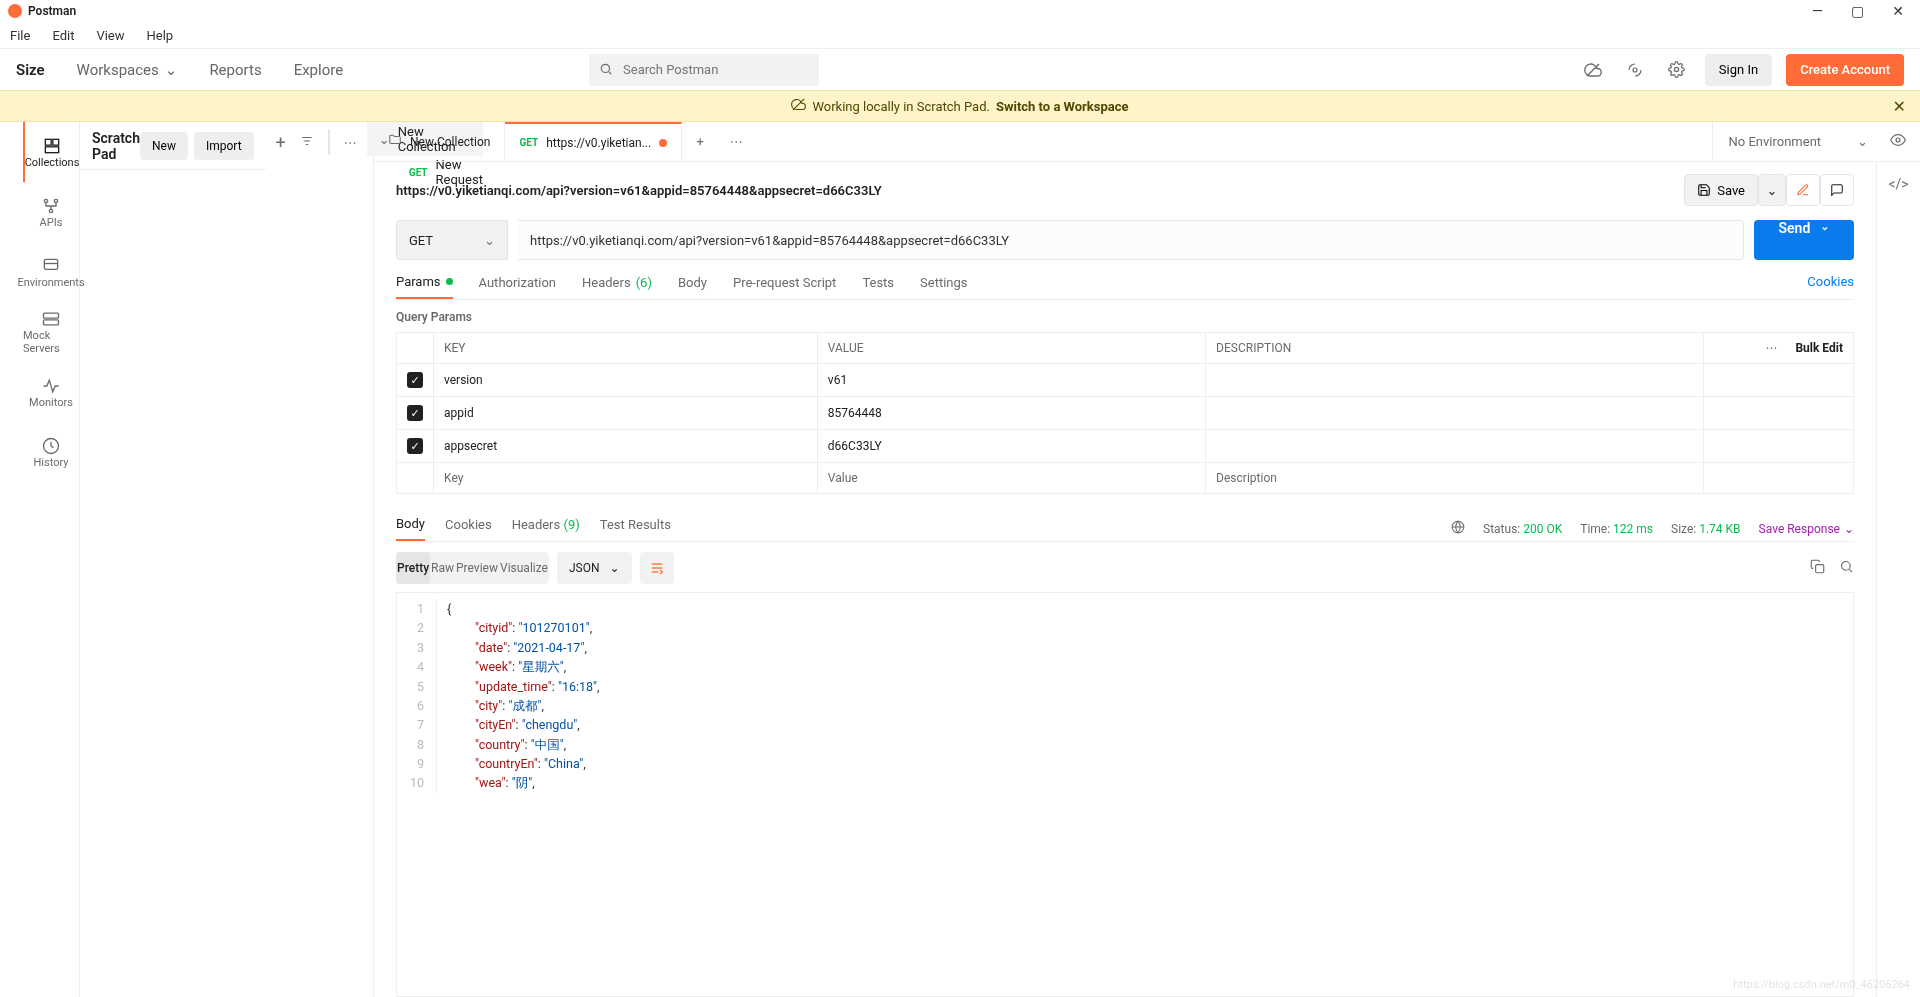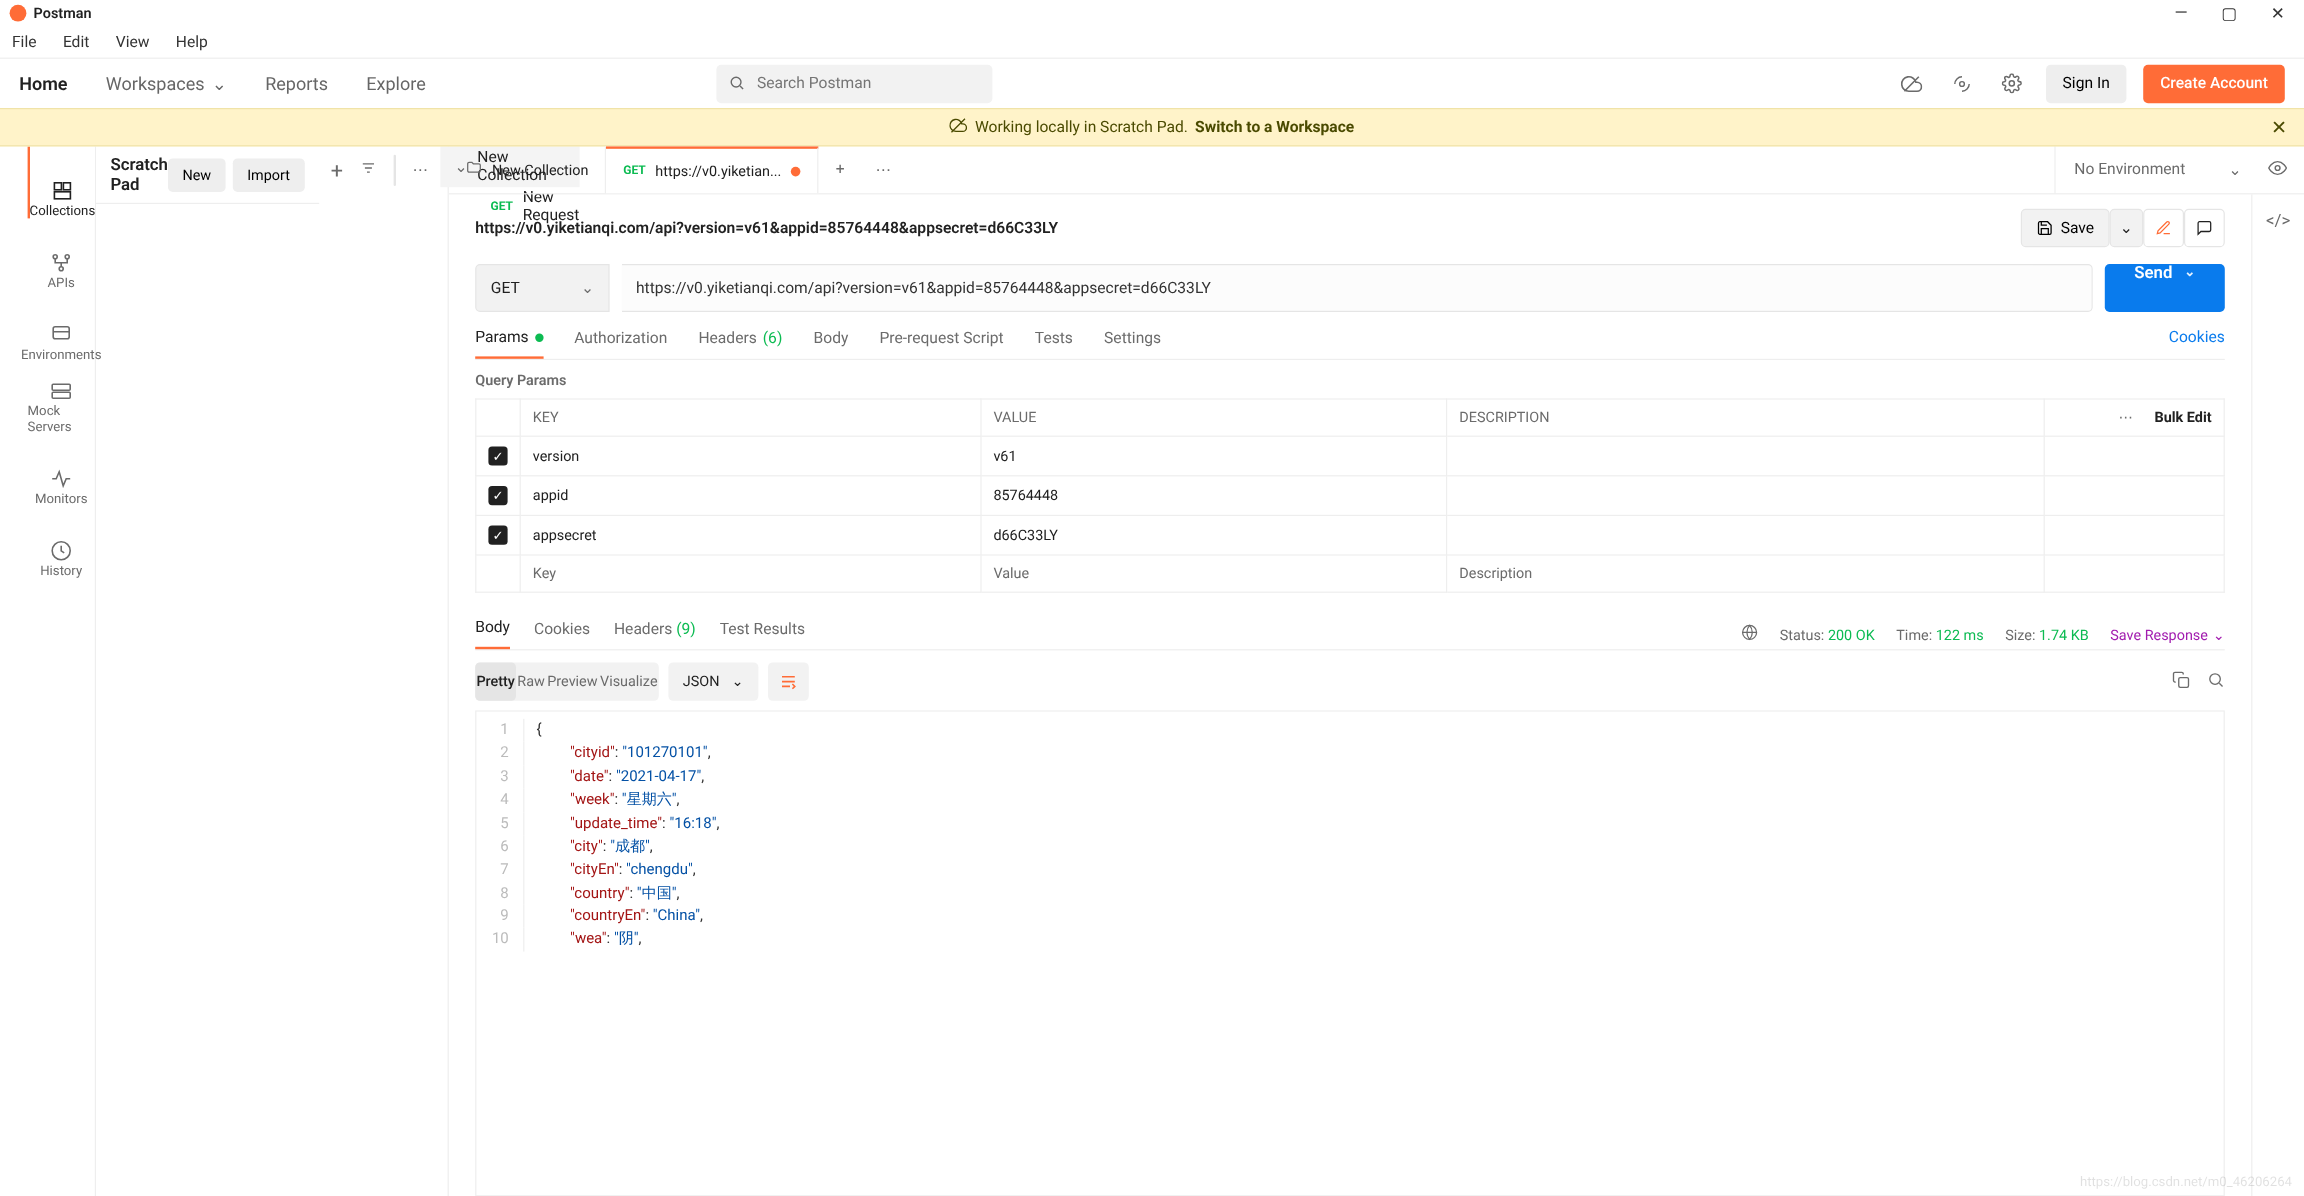--- a/index.html
+++ b/index.html
@@ -21,21 +21,21 @@
 .icon-btn { width:28px; height:28px; display:flex; align-items:center; justify-content:center; color:#6b6b6b; cursor:pointer;}
 .sign-in-btn { background:#eee; border:none; height:32px; padding:0 14px; border-radius:4px; font-size:13px; cursor:pointer;}
 .create-btn { background:#FF6C37; color:#fff; border:none; height:32px; padding:0 14px; border-radius:4px; font-size:13px; font-weight:500; cursor:pointer;}
 
 .banner { background:#FFF3C9; border-top:1px solid #f0e3a8; border-bottom:1px solid #f0e3a8; height:32px; display:flex; align-items:center; justify-content:center; font-size:13px; gap:6px; position:relative; color:#4a4a00;}
 .banner b { font-weight:700;}
 .banner .close { position:absolute; right:14px; font-size:16px; cursor:pointer;}
 
 .workspace { display:flex; height: calc(997px - 22px - 26px - 42px - 32px);}
 .left-rail { width:80px; border-right:1px solid #eee; display:flex; flex-direction:column; padding-top:0;}
-.rail-item { height:60px; display:flex; flex-direction:column; align-items:center; justify-content:flex-end; gap:0; font-size:11px; color:#6b6b6b; cursor:pointer;margin-left:23px;}
+.rail-item { height:60px; display:flex; flex-direction:column; align-items:center; justify-content:center; gap:0; font-size:11px; color:#6b6b6b; cursor:pointer;margin-left:23px;}
 .rail-item.active { background:#fff; border-left:2px solid #FF6C37; color:#212121;}
 .rail-item svg { width:20px; height:20px;}
 
 .sidebar { width:294px; border-right:1px solid #eee; display:flex; }
 .sidebar-header { height:48px; border-bottom:1px solid #eee; display:flex; align-items:center; padding:0 12px; font-weight:600; font-size:14px;}
 .sidebar-header .actions { margin-left:auto; display:flex; gap:6px;}
 .pill-btn { background:#eee; border:none; height:28px; padding:0 12px; border-radius:4px; font-size:12px; cursor:pointer;}
 .sidebar-tools { height:40px; display:flex; align-items:center; padding:0 10px; gap:14px; color:#6b6b6b;}
 .filter-inp { flex:1; border:1px solid #e5e5e5; height:26px; border-radius:4px;}
 .tree { }
@@ -129,21 +129,21 @@
 </div>
 
 <div class="menu-bar">
   <span>File</span>
   <span>Edit</span>
   <span>View</span>
   <span>Help</span>
 </div>
 
 <div class="top-nav">
-  <span class="nav-link home">Home</span>
+  <span class="nav-link home">Size</span>
   <span class="nav-link workspaces-dd">
     <span>Workspaces</span>
     <span>⌄</span>
   </span>
   <span class="nav-link">Reports</span>
   <span class="nav-link">Explore</span>
   <div class="search-wrap">
     <span class="search-icon">
       <svg width="14" height="14" viewBox="0 0 24 24" fill="none" stroke="currentColor" stroke-width="2">
           <circle cx="11" cy="11" r="7"></circle>

